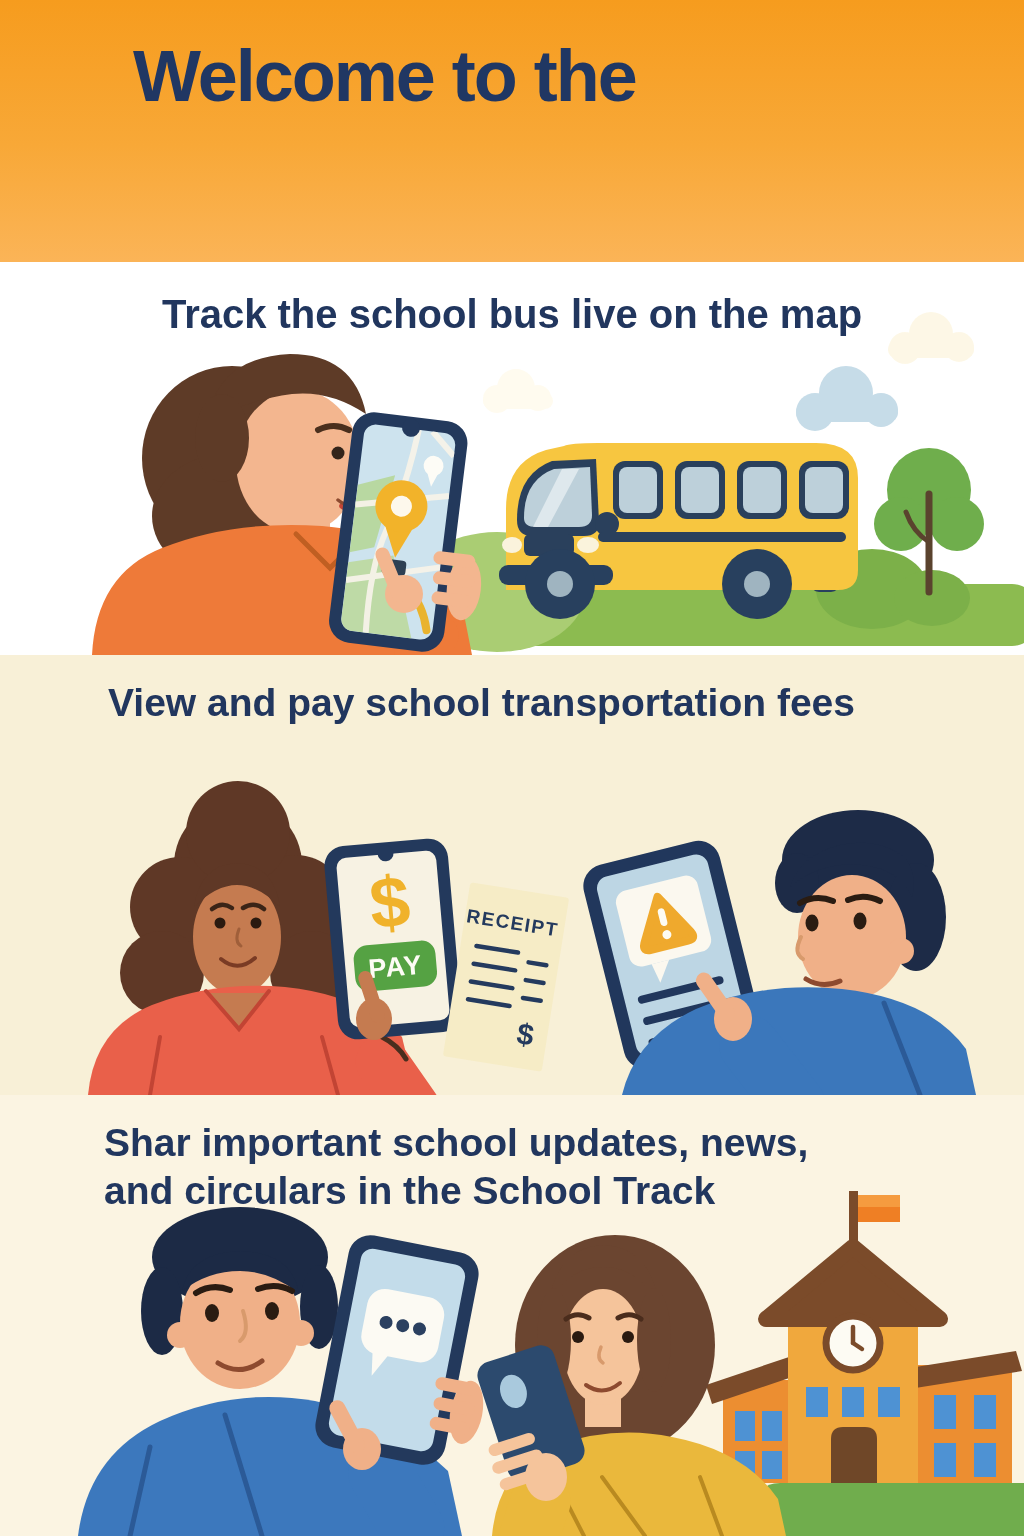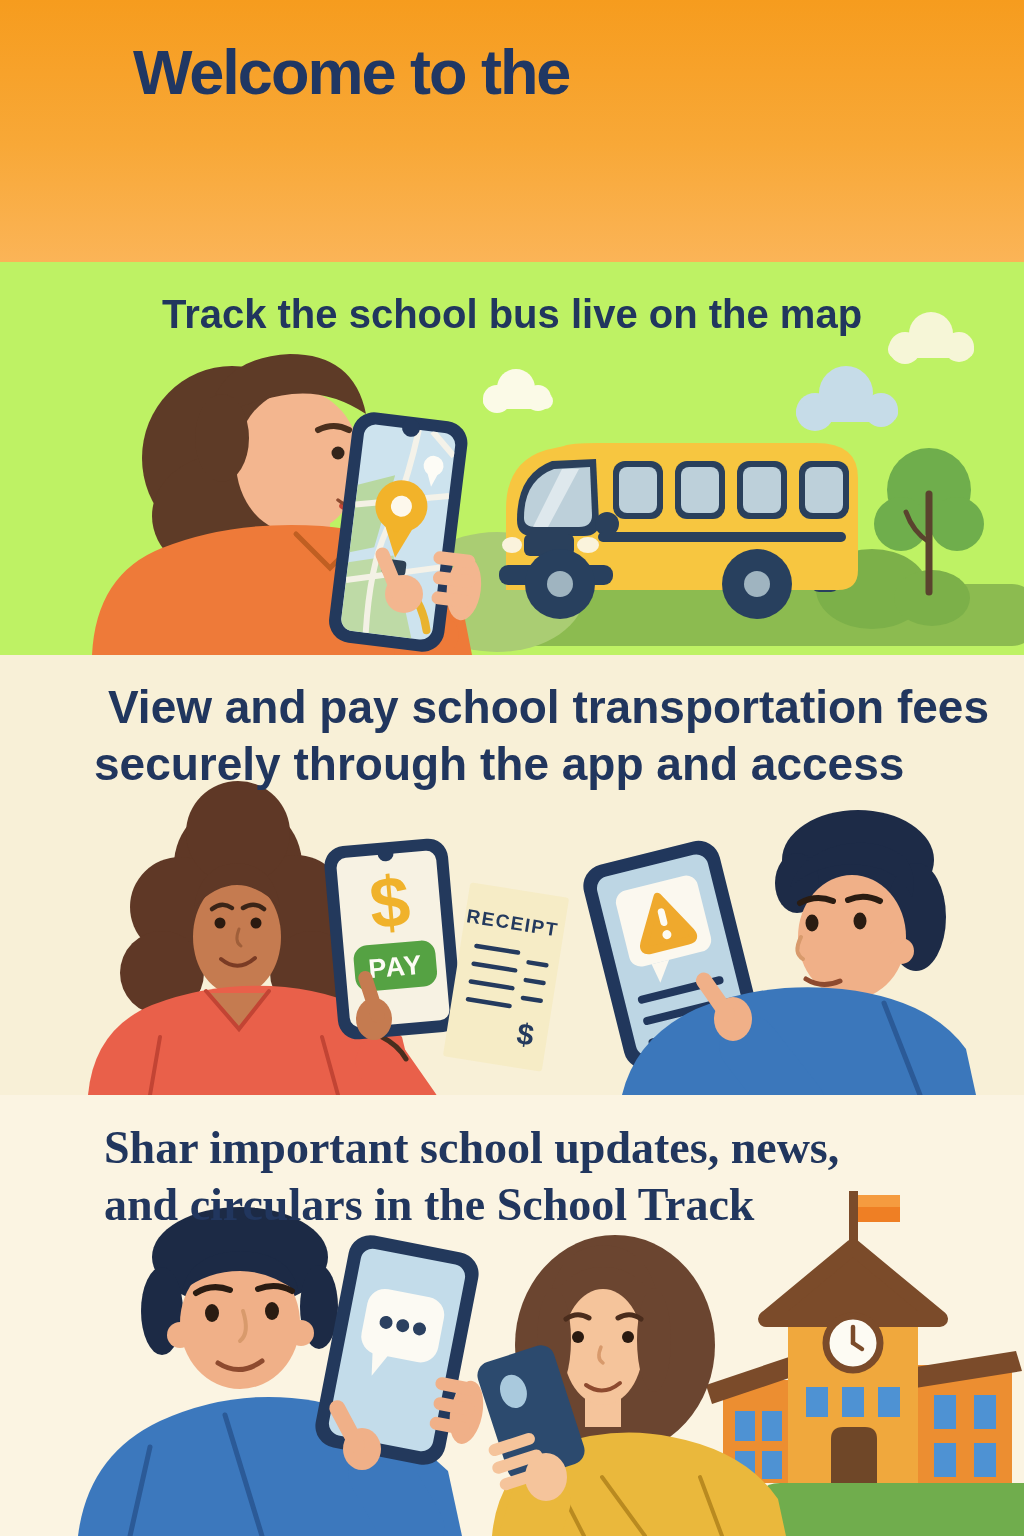--- a/index.html
+++ b/index.html
@@ -6,35 +6,35 @@
   .poster{
     position:relative;width:1024px;height:1536px;overflow:hidden;
     background:#f9f1da;font-family:"Liberation Sans",sans-serif;color:#21365e;
   }
   .header{
     position:absolute;top:0;left:0;width:1024px;height:262px;
     background:linear-gradient(180deg,#f69c1e 0%,#f8a837 55%,#fbb457 100%);
   }
   .header h1{
     margin:0;padding:40px 16px 0 133px;
-    font-size:63px;line-height:1.02;letter-spacing:-2px;font-weight:700;color:#203763;
+    font-size:72px;line-height:1.02;letter-spacing:-2px;font-weight:700;color:#203763;
   }
   .section{position:absolute;left:0;width:1024px;}
-  #s1{top:262px;height:393px;background:#bef264;}
+  #s1{top:262px;height:393px;background:#ffffff;}
   #s2{top:655px;height:440px;background:#f8f0d7;}
   #s3{top:1095px;height:441px;background:#fbf4e2;}
   .h2{
     position:relative;z-index:2;margin:30px 0 0;text-align:center;
     font-size:40px;font-weight:700;color:#21365e;
   }
   .para{
     position:relative;z-index:2;margin:24px 0 0 94px;
-    font-size:46px;line-height:1.24;font-weight:700;color:#21365e;
-  }
-  #s3 .para{margin-left:104px;font-family:Liberation Serif, serif;}
+    font-size:39px;line-height:1.24;font-weight:700;color:#21365e;
+  }
+  #s3 .para{margin-left:104px;}
   #s2 .para .line:first-child{margin-left:14px;}
   svg.scene{position:absolute;left:0;top:0;width:100%;height:100%;z-index:1;display:block;}
   svg text{font-family:"Liberation Sans",sans-serif;}
 </style>
 </head>
 <body>
 
 <div class="poster">
 
   <div class="header">
@@ -264,21 +264,20 @@
         <path d="M806 324 Q822 334 840 326" stroke="#8d4a2f" stroke-width="5" fill="none" stroke-linecap="round"></path>
         <path d="M622 440 Q636 382 696 354 Q764 326 842 334 Q930 344 966 394 L976 440 Z" fill="#3b77bb"></path>
         <path d="M742 354 L762 440 M884 348 L920 440" stroke="#2b5a97" stroke-width="5" fill="none" stroke-linecap="round"></path>
         <rect x="-30" y="-80" width="60" height="135" rx="30" transform="translate(780 430) rotate(-38)" fill="#3b77bb"></rect>
         <ellipse cx="733" cy="364" rx="19" ry="22" fill="#f0b088"></ellipse>
         <rect x="-8" y="-50" width="16" height="56" rx="8" transform="translate(728 360) rotate(-35)" fill="#f0b088"></rect>
       </g>
     </svg>
     <div class="para">
       <div class="line">View and pay school transportation fees</div>
-      <div class="line">securely through the app and access</div>
     </div>
   </div>
 
   <div class="section" id="s3">
     <svg class="scene" viewBox="0 0 1024 441">
 
       <g>
         <path d="M758 410 Q758 388 780 388 L1024 388 L1024 441 L758 441 Z" fill="#70ad4d"></path>
         <rect x="723" y="285" width="68" height="103" fill="#ec8e31"></rect>
         <polygon points="706,290 795,260 801,279 712,309" fill="#7b4b2a"></polygon>

